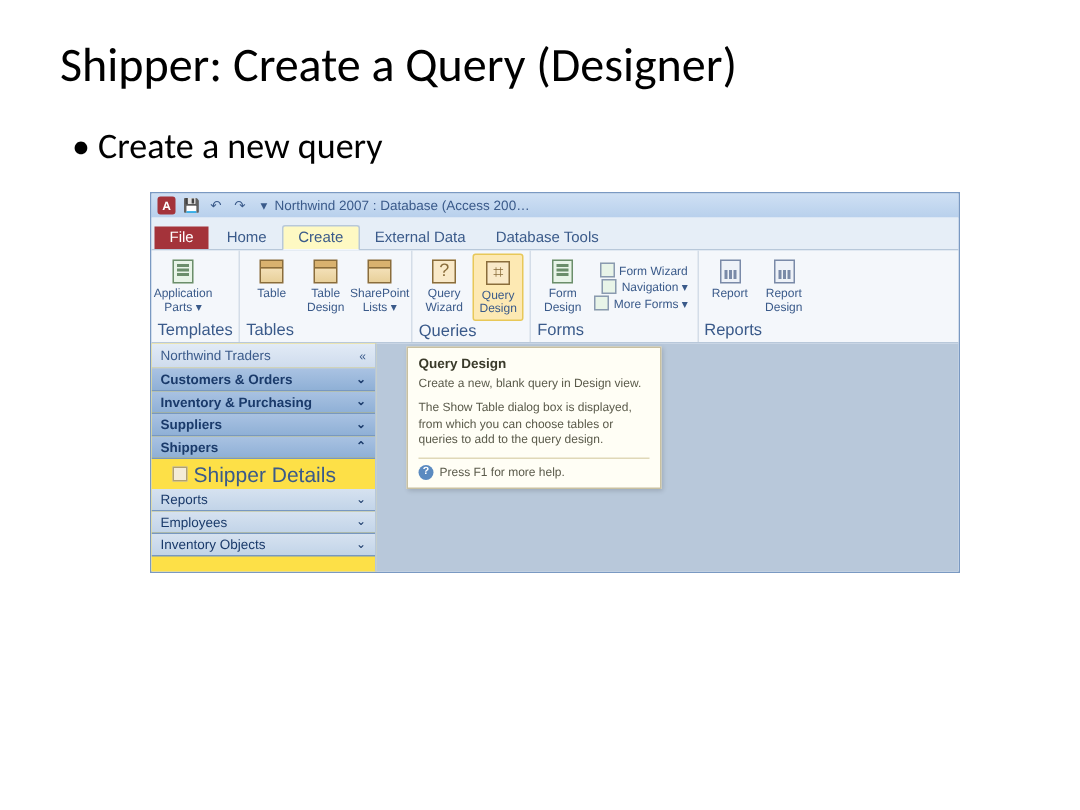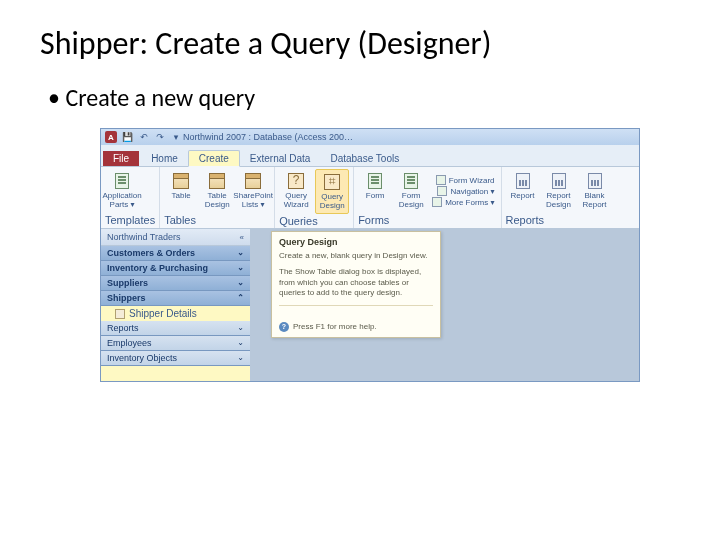--- a/index.html
+++ b/index.html
@@ -34,33 +34,33 @@
   .icon-query { width: 16px; height: 16px; border: 1px solid #8a6d3b; background: #f9e9c8; display: flex; align-items: center; justify-content: center; font-size: 12px; color: #8a6d3b; }
   .icon-form { width: 14px; height: 16px; border: 1px solid #6b8e6b; background: #e8f4e8; position: relative; }
   .icon-form::after { content: ""; position: absolute; top: 2px; left: 2px; right: 2px; height: 2px; background: #6b8e6b; box-shadow: 0 3px 0 #6b8e6b, 0 6px 0 #6b8e6b; }
   .icon-report { width: 14px; height: 16px; border: 1px solid #7a8aa8; background: #eef2f8; position: relative; }
   .icon-report::after { content: ""; position: absolute; bottom: 2px; left: 2px; width: 2px; height: 6px; background: #7a8aa8; box-shadow: 3px 0 0 #7a8aa8, 6px 0 0 #7a8aa8; }
   .small-list { display: flex; flex-direction: column; gap: 1px; font-size: 8px; justify-content: center; align-items: flex-end; }
   .small-item { display: flex; align-items: center; gap: 3px; padding: 0 2px; cursor: pointer; color: #3a5a8a; white-space: nowrap; }
   .small-ic { width: 10px; height: 10px; border: 1px solid #8a9ab0; background: #e8f4e8; }
 
   .workspace { display: flex; height: 152px; background: #e6eef7; }
-  .nav-pane { width: 150px; background: #fef9c3; border-right: 1px solid #b8c8da; overflow: hidden; }
+  .nav-pane { width: 150px; background: #fde047; border-right: 1px solid #b8c8da; overflow: hidden; }
   .nav-header { background: linear-gradient(#e2ebf6, #cfdced); padding: 3px 6px; font-size: 9px; color: #3a5a8a; border-bottom: 1px solid #b8c8da; display: flex; justify-content: space-between; align-items: center; }
   .nav-cat { background: linear-gradient(#a9c2e2, #8fb0d6); color: #1a3a6a; font-weight: bold; font-size: 9px; padding: 2px 6px; border-bottom: 1px solid #7898c0; display: flex; justify-content: space-between; cursor: pointer; }
   .nav-cat.light { background: linear-gradient(#d6e2f0, #c2d4e8); font-weight: normal; }
-  .nav-item { font-size: 10px; padding: 2px 14px; color: #3a5a8a; display: flex; align-items: center; gap: 4px; cursor: pointer; }
+  .nav-item { font-size: 14px; padding: 2px 14px; color: #3a5a8a; display: flex; align-items: center; gap: 4px; cursor: pointer; }
   .nav-item .ic { width: 10px; height: 10px; border: 1px solid #b0a070; background: #f4ecd8; }
   .chev { font-size: 8px; }
 
   .content-area { flex: 1; background: #b8c8da; position: relative; }
   .tooltip { position: absolute; left: 20px; top: 2px; width: 170px; background: #fffef5; border: 1px solid #c8c0a0; padding: 5px 7px; font-size: 8px; color: #5a5a4a; box-shadow: 1px 1px 3px rgba(0,0,0,0.15); }
   .tooltip-title { font-weight: bold; margin-bottom: 4px; color: #3a3a2a; font-size: 9px; }
   .tooltip-body { line-height: 1.3; margin-bottom: 6px; }
-  .tooltip-help { border-top: 1px solid #e0d8b8; padding-top: 16px; display: flex; align-items: center; gap: 4px; }
+  .tooltip-help { border-top: 1px solid #e0d8b8; padding-top: 4px; display: flex; align-items: center; gap: 4px; }
   .help-ic { width: 10px; height: 10px; border-radius: 50%; background: #5a8ac0; color: #fff; font-size: 7px; display: flex; align-items: center; justify-content: center; font-weight: bold; }
 </style>
 </head>
 <body>
 
 <div class="slide">
   <h1 class="slide-title">Shipper: Create a Query (Designer)</h1>
   <p class="bullet">Create a new query</p>
 
   <div class="app-window">
@@ -138,26 +138,20 @@
         </div>
         <div class="group-label">Queries</div>
       </div>
 
       <div class="ribbon-group">
         <div class="group-items">
           <div class="ribbon-btn">
             <div class="btn-icon">
                 <div class="icon-form"></div>
               </div>
-            <span>Form</span>
-          </div>
-          <div class="ribbon-btn">
-            <div class="btn-icon">
-                <div class="icon-form"></div>
-              </div>
             <span>Form Design</span>
           </div>
           <div class="small-list">
             <div class="small-item">
                 <div class="small-ic"></div>
                 <span>Form Wizard</span>
               </div>
             <div class="small-item">
                 <div class="small-ic"></div>
                 <span>Navigation ▾</span>
@@ -177,26 +171,20 @@
             <div class="btn-icon">
                 <div class="icon-report"></div>
               </div>
             <span>Report</span>
           </div>
           <div class="ribbon-btn">
             <div class="btn-icon">
                 <div class="icon-report"></div>
               </div>
             <span>Report Design</span>
-          </div>
-          <div class="ribbon-btn">
-            <div class="btn-icon">
-                <div class="icon-report"></div>
-              </div>
-            <span>Blank Report</span>
           </div>
         </div>
         <div class="group-label">Reports</div>
       </div>
     </div>
 
     <div class="workspace">
       <div class="nav-pane">
         <div class="nav-header">
           <span>Northwind Traders</span>

